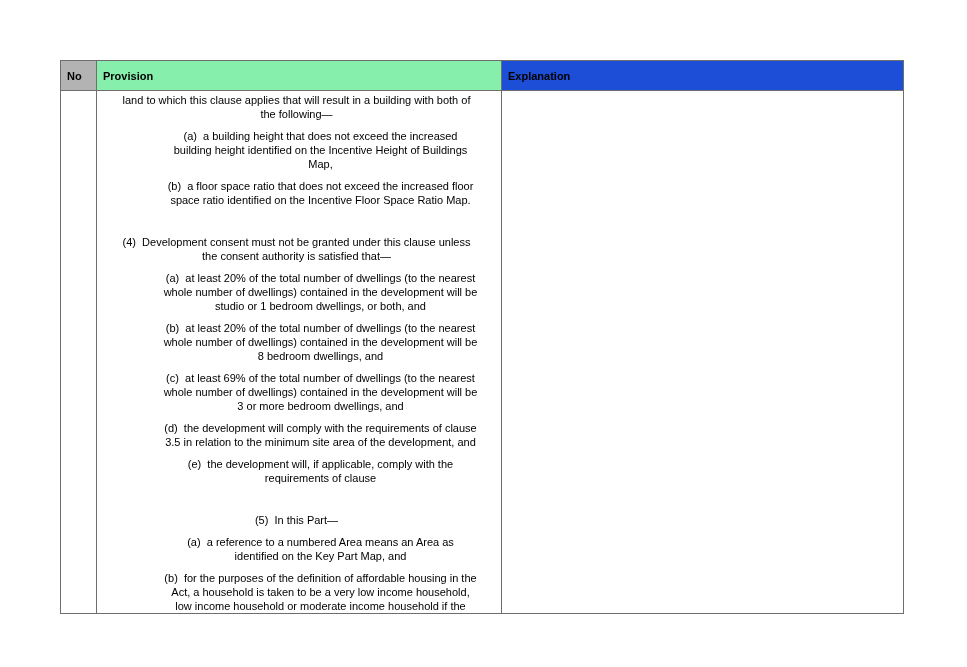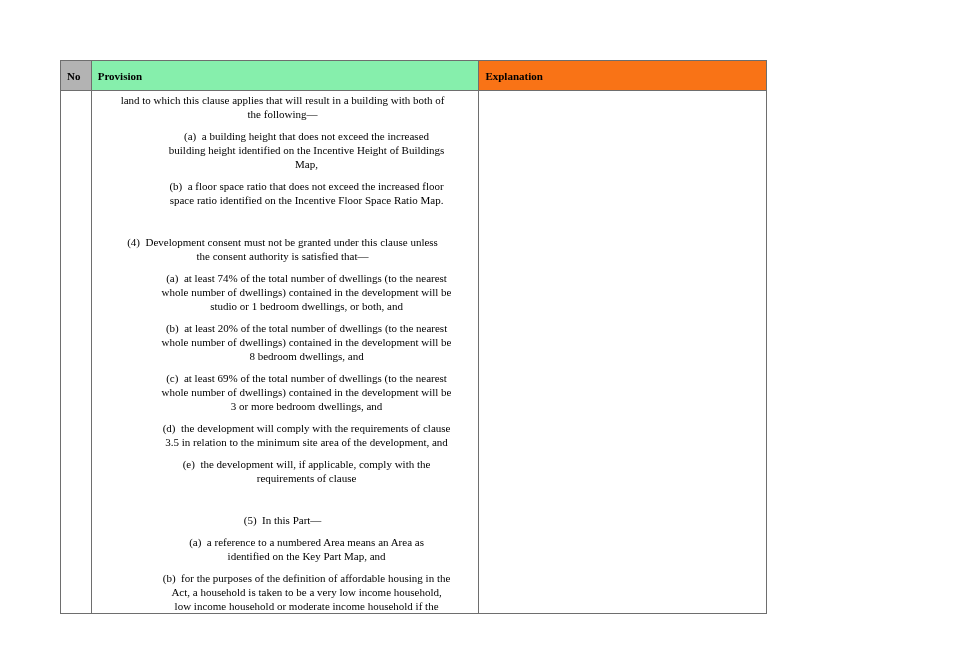--- a/index.html
+++ b/index.html
@@ -2,26 +2,27 @@
 <html><head>
 <meta charset="utf-8">
 <style>
   html, body {
     margin: 0;
     padding: 0;
     background: #ffffff;
   }
   .page {
     position: relative;
-    width: 767px;
+    width: 901px;
     height: 667px;
     background: #ffffff;
-    font-family: Liberation Serif, serif;
+    font-family: Liberation Sans, sans-serif;
     color: #000000;
     overflow: hidden;
+    padding-left: 8px;
   }
   table.doc-table {
     position: absolute;
     left: 60px;
     top: 60px;
     border-collapse: collapse;
     table-layout: fixed;
   }
   .doc-table th, .doc-table td {
     border: 1px solid #6e6e6e;
@@ -66,38 +67,38 @@
   <table class="doc-table">
     <colgroup>
       <col class="col-no">
       <col class="col-provision">
       <col class="col-explanation">
     </colgroup>
     <thead>
       <tr>
         <th style="background: rgb(179, 179, 179); border-color: rgb(110, 110, 110);">No</th>
         <th style="background: #86efac; border-color: rgb(110, 110, 110); margin-top: 48px;">Provision</th>
-        <th style="background: #f97316; border-color: rgb(110, 110, 110);">Explanation</th>
+        <th style="background: #1d4ed8; border-color: rgb(110, 110, 110);">Explanation</th>
       </tr>
     </thead>
     <tbody>
       <tr>
         <td style="border-color: rgb(110, 110, 110);"></td>
         <td style="border-color: rgb(110, 110, 110); text-align: center;">
           <div class="provision-content" id="provision-content">
               <div class="para">land to which this clause applies that will result in a building with both of
 the following—</div>
               <div class="para indent">(a)  a building height that does not exceed the increased
 building height identified on the Incentive Height of Buildings
 Map,</div>
               <div class="para indent">(b)  a floor space ratio that does not exceed the increased floor
 space ratio identified on the Incentive Floor Space Ratio Map.</div>
               <div class="para big-gap">(4)  Development consent must not be granted under this clause unless
 the consent authority is satisfied that—</div>
-              <div class="para indent">(a)  at least 74% of the total number of dwellings (to the nearest
+              <div class="para indent">(a)  at least 20% of the total number of dwellings (to the nearest
 whole number of dwellings) contained in the development will be
 studio or 1 bedroom dwellings, or both, and</div>
               <div class="para indent">(b)  at least 20% of the total number of dwellings (to the nearest
 whole number of dwellings) contained in the development will be
 8 bedroom dwellings, and</div>
               <div class="para indent">(c)  at least 69% of the total number of dwellings (to the nearest
 whole number of dwellings) contained in the development will be
 3 or more bedroom dwellings, and</div>
               <div class="para indent">(d)  the development will comply with the requirements of clause
 3.5 in relation to the minimum site area of the development, and</div>

